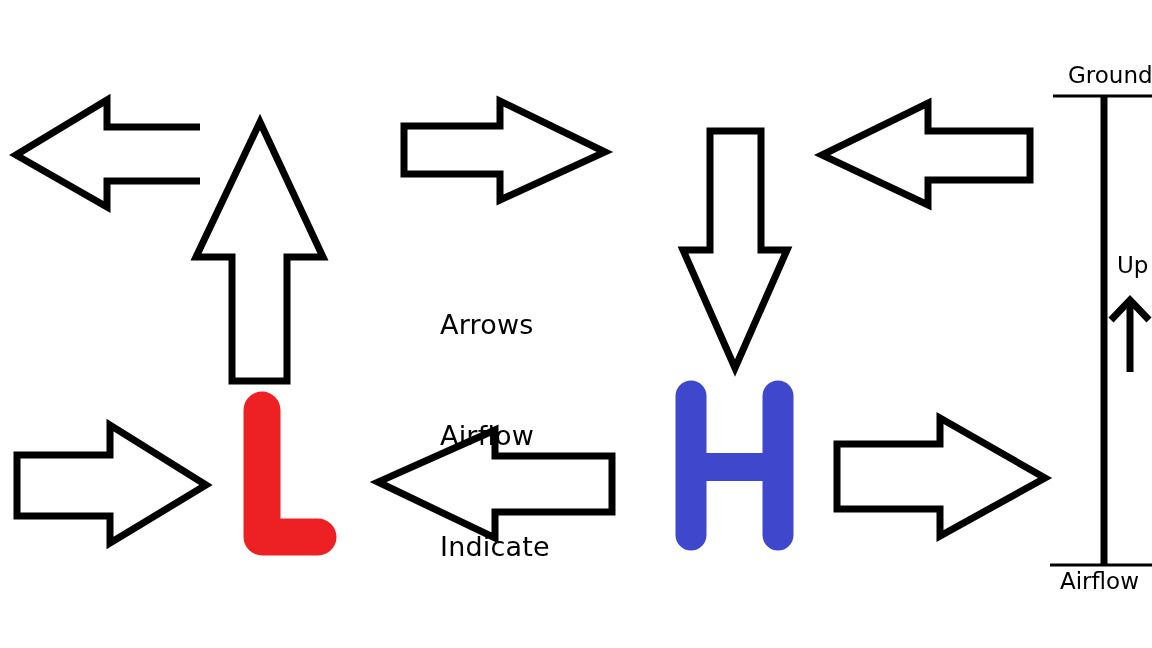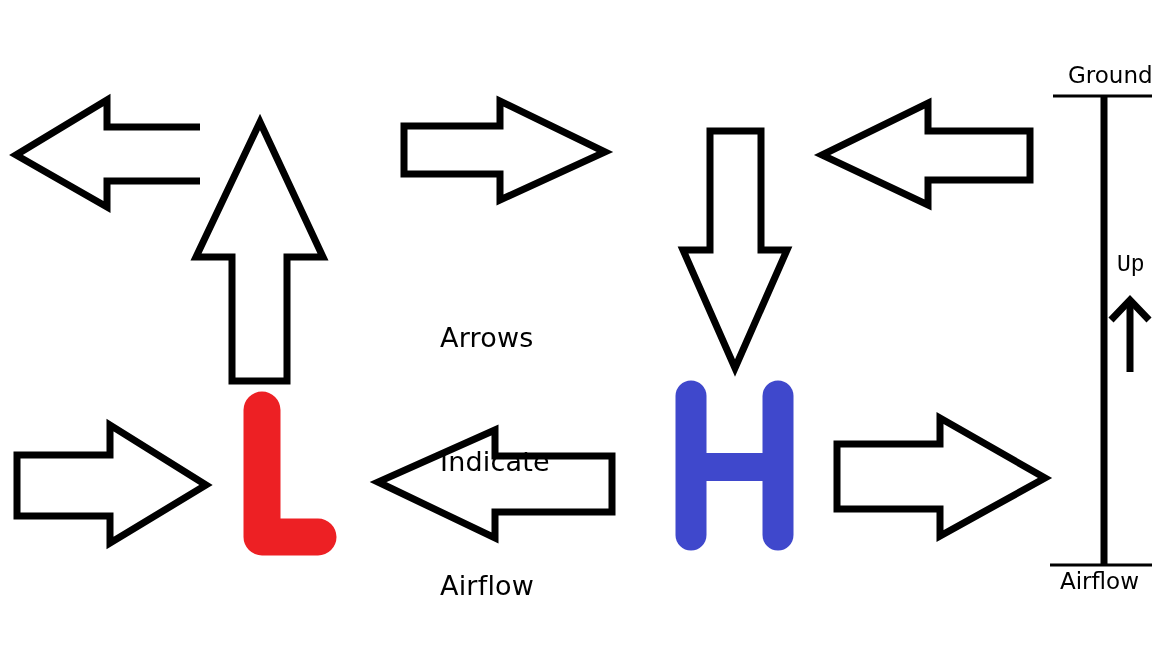--- a/index.html
+++ b/index.html
@@ -26,31 +26,31 @@
   .caption {
     position: absolute;
     left: 440px;
     top: 232px;
     font-size: 27px;
     line-height: 37px;
     color: #000000;
     letter-spacing: 0.2px;
     white-space: pre;
   }
-  .caption .line { display: block; margin-top: 13px; }
+  .caption .line { display: block; }
 
   .axis-label {
     position: absolute;
     font-size: 23px;
     color: #000000;
     white-space: nowrap;
   }
   #label-space { left: 1068px; top: 62px; }
   #label-ground { left: 1060px; top: 568px; }
-  #label-up { left: 1117px; top: 252px; font-family: Liberation Mono, monospace; }
+  #label-up { left: 1117px; top: 252px; }
 
   
   .pressure-letter {
     position: absolute;
     font-weight: bold;
     line-height: 1;
     user-select: none;
   }
   #letter-low {
     left: 238px;
@@ -119,22 +119,22 @@
 
   <g>
     <path id="glyph-H-left" d="M 691,396 L 691,535" fill="none" stroke="#3F48CC" stroke-width="31" stroke-linecap="round"></path>
     <path id="glyph-H-right" d="M 778,396 L 778,535" fill="none" stroke="#3F48CC" stroke-width="31" stroke-linecap="round"></path>
     <path id="glyph-H-bar" d="M 691,467 L 778,467" fill="none" stroke="#3F48CC" stroke-width="28" stroke-linecap="butt"></path>
   </g>
 </svg>
 
 <div class="caption">
   <span class="line">Arrows</span>
+  <span class="line">Airflow</span>
   <span class="line">Indicate</span>
-  <span class="line">Airflow</span>
 </div>
 
 <div class="axis-label" id="label-space">Ground</div>
 
 <div class="axis-label" id="label-ground">Airflow</div>
 
 <div class="axis-label" id="label-up">Up</div>
 
 <div class="pressure-letter" id="letter-low">L</div>
 <div class="pressure-letter" id="letter-high">H</div>

